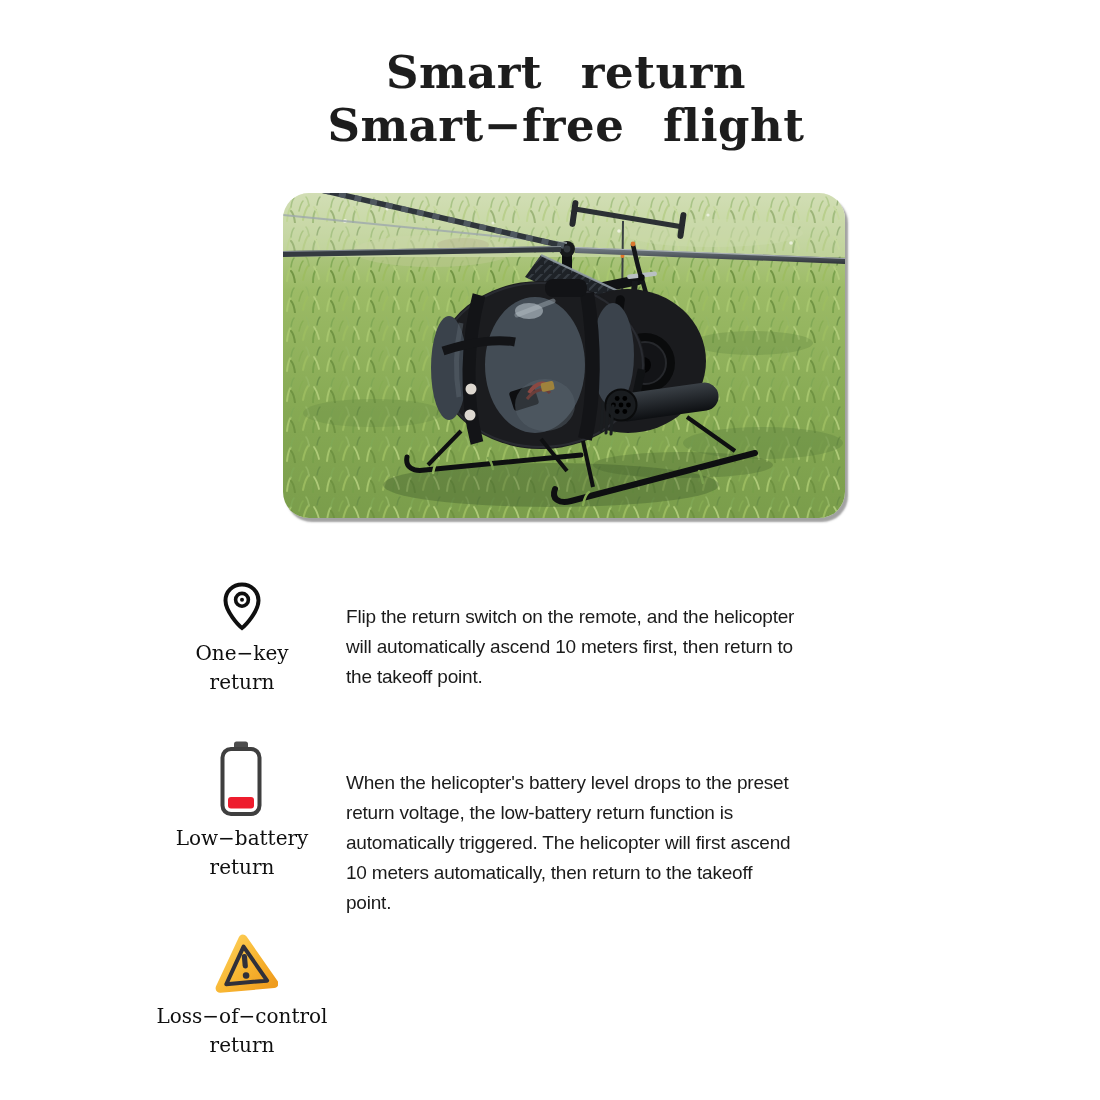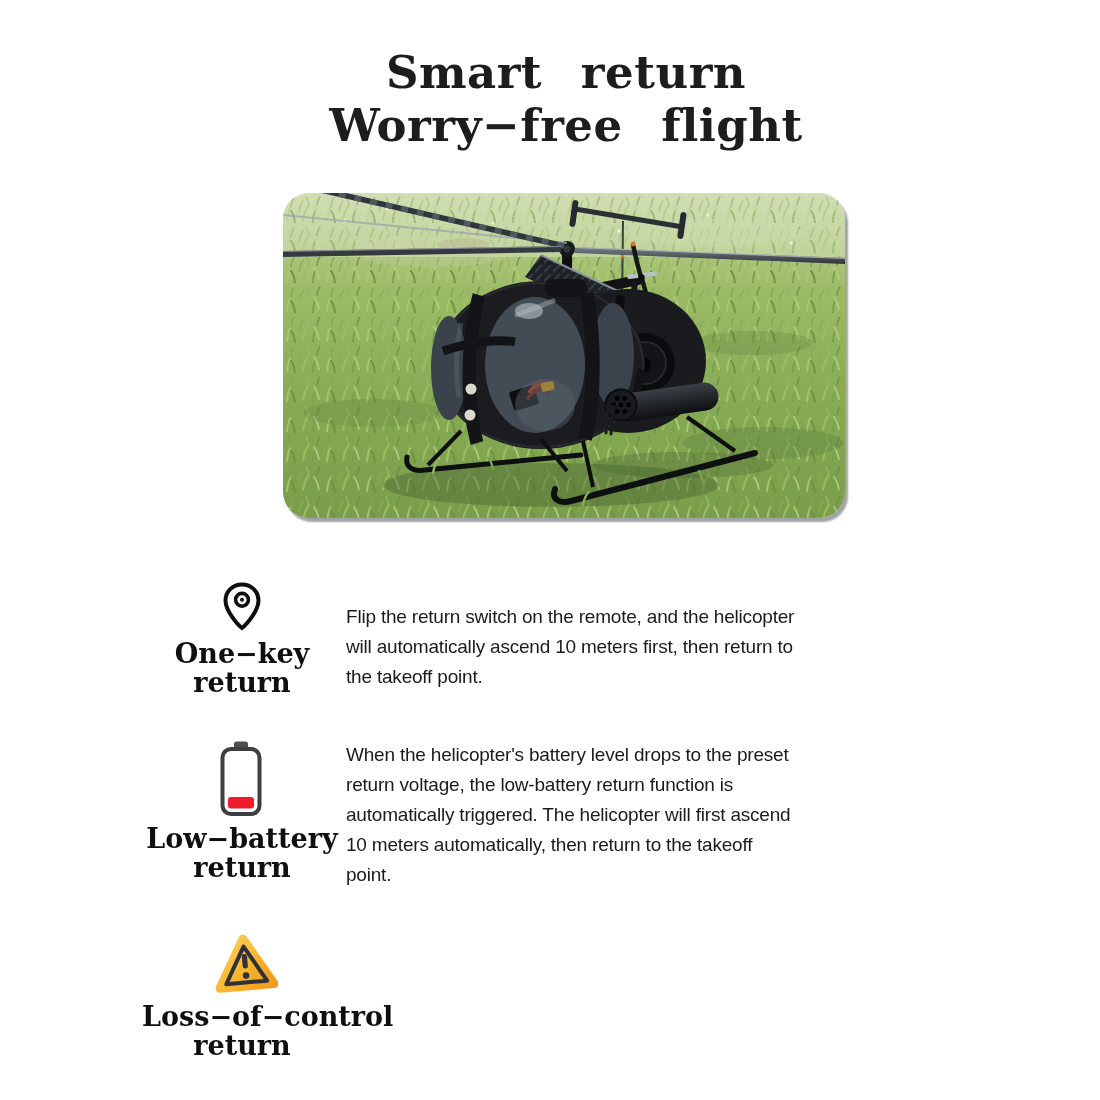--- a/index.html
+++ b/index.html
@@ -7,33 +7,33 @@
           font-family:"Liberation Sans","DejaVu Sans",sans-serif;}
   .title{position:absolute;top:30px;left:0;width:1100px;text-align:center;margin:16px;
          font-family:"DejaVu Serif","Liberation Serif",serif;font-weight:700;
          font-size:45px;line-height:53px;color:#1d1d1d;word-spacing:0.5em;letter-spacing:0.5px;}
   .hero{position:absolute;left:283px;top:193px;width:562px;height:325px;border-radius:26px;
         overflow:hidden;box-shadow:3px 4px 2px rgba(85,85,85,0.55);}
   .hero svg{display:block;}
   .icon{position:absolute;}
   .icon svg{display:block;}
   .flabel{position:absolute;left:142px;width:200px;text-align:center;margin:0;
-          font-family:"DejaVu Serif","Liberation Serif",serif;font-weight:700;
-          font-size:27px;line-height:29px;white-space:pre-line;color:#0f0f0f;}
+          font-family:"DejaVu Serif","Liberation Serif",serif;font-weight:400;
+          font-size:20px;line-height:29px;white-space:pre-line;color:#0f0f0f;}
   .ftext{position:absolute;left:346px;width:640px;margin:0;
          font-size:19px;line-height:30px;letter-spacing:-0.2px;
          white-space:pre-line;color:#1b1b1b;}
 </style>
 </head>
 <body>
 
 <div class="canvas">
 
   <h1 class="title"><span>Smart return</span><br>
-  <span>Worry−free flight</span></h1>
+  <span>Smart−free flight</span></h1>
 
   <div class="hero" role="img" aria-label="Black scale RC helicopter parked on a green grass lawn">
     <svg width="562" height="325" viewBox="0 0 562 325" xmlns="http://www.w3.org/2000/svg">
       <defs>
         <linearGradient id="grassG" x1="0" y1="0" x2="0" y2="1">
           <stop offset="0" stop-color="#c6d6a2"></stop>
           <stop offset="0.3" stop-color="#9cbb66"></stop>
           <stop offset="0.65" stop-color="#87aa54"></stop>
           <stop offset="1" stop-color="#7a9d4b"></stop>
         </linearGradient>
@@ -190,21 +190,21 @@
 
   <div class="icon" style="left:219px;top:740px;">
     <svg width="44" height="78" viewBox="0 0 44 78">
       <rect x="15" y="1.5" width="14" height="9" rx="2.5" fill="#4d4d4d"></rect>
       <rect x="3.5" y="9" width="37" height="65" rx="8.5" fill="#ffffff" stroke="#3f3f3f" stroke-width="4"></rect>
       <rect x="9" y="57" width="26" height="11.5" rx="3" fill="#ee1c2d"></rect>
     </svg>
   </div>
   <p class="flabel" style="top:824px;">Low−battery
 return</p>
-  <p class="ftext" style="top:740px;">When the helicopter's battery level drops to the preset
+  <p class="ftext" style="top:768px;">When the helicopter's battery level drops to the preset
 return voltage, the low-battery return function is
 automatically triggered. The helicopter will first ascend
 10 meters automatically, then return to the takeoff
 point.</p>
 
   <div class="icon" style="left:212px;top:931px;">
     <svg width="66" height="64" viewBox="0 0 66 64">
       <defs>
         <linearGradient id="warnG" x1="0" y1="0" x2="1" y2="1">
           <stop offset="0" stop-color="#fdd35f"></stop>

